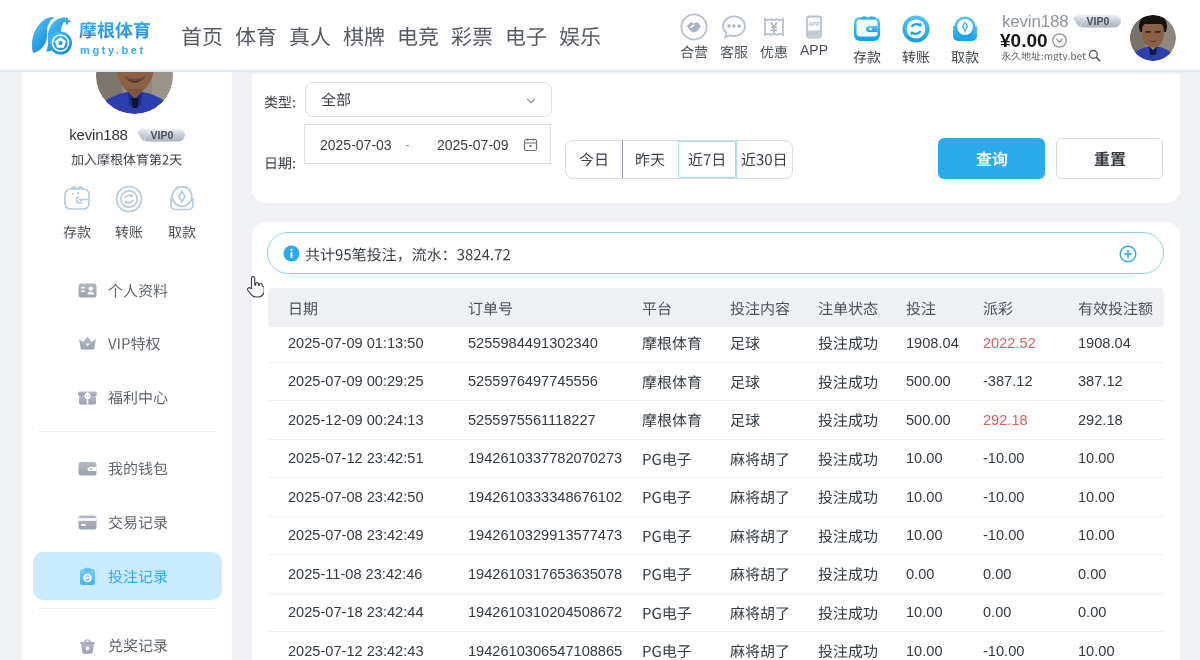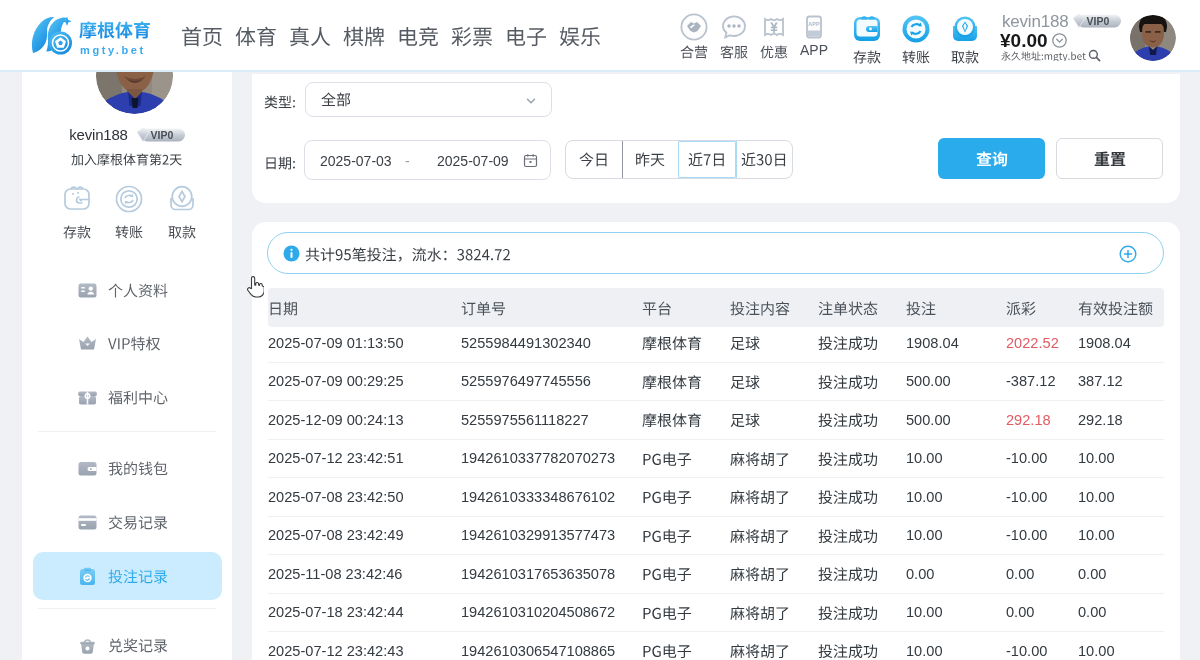--- a/index.html
+++ b/index.html
@@ -34,21 +34,21 @@
 .mi{position:absolute;left:32px;width:160px;height:22px;display:flex;align-items:center;gap:10px}
 .mic{width:21px;height:21px;margin-left:23px}
 #selbg{position:absolute;left:11px;top:480px;width:189px;height:48px;border-radius:10px;background:#cbecfe}
 .sdv{position:absolute;left:16px;width:178px;border-top:1px solid #eef0f3}
 
 #fcard{position:absolute;left:252px;top:74px;width:928px;height:129px;background:#fff;border-radius:0 0 14px 14px;z-index:1}
 .flab{position:absolute;left:12px}
 #sel{position:absolute;left:53px;top:8px;width:247px;height:35px;border:1px solid #dcdfe6;border-radius:8px;background:#fff}
 #sel .zt{position:absolute;left:15px;top:9px}
 #sel svg.ch{position:absolute;right:14px;top:12px}
-#dbox{position:absolute;left:52px;top:66px;width:247px;height:40px;border:1px solid #dcdfe6;border-radius:8px;background:#fff;
+#dbox{position:absolute;left:52px;top:50px;width:247px;height:40px;border:1px solid #dcdfe6;border-radius:0;background:#fff;
  font:14px "Liberation Sans";color:#3a3f45}
 #dbox span{position:absolute;top:12px}
 #dbox svg{position:absolute;right:12px;top:12px}
 #bgrp{position:absolute;left:313px;top:66px;width:228px;height:39px;border:1px solid #d7dae0;border-radius:8px;background:#fff;display:flex}
 .bseg{flex:1;display:flex;align-items:center;justify-content:center;border-left:1px solid #9095a0}
 .bseg:first-child{border-left:none}
 .bseg.on{border:1px solid #a9dcf4;border-radius:1px}
 .bseg.on + .bseg{border-left-color:#a9dcf4}
 #qbtn{position:absolute;left:686px;top:64px;width:107px;height:41px;background:#2aabec;border-radius:6px;
  display:flex;align-items:center;justify-content:center}
@@ -58,21 +58,21 @@
 #tcard{position:absolute;left:252px;top:222px;width:928px;height:438px;background:#fff;border-radius:14px 14px 0 0;z-index:1}
 #ibar{position:absolute;left:15px;top:10px;width:897px;height:42px;border:1px solid #90d2f1;border-radius:21px}
 #ibar .ico{position:absolute;left:15px;top:12px}
 #ibar .txt{position:absolute;left:37px;top:12px}
 #ibar .plus{position:absolute;right:26px;top:12px}
 #thead{position:absolute;left:16px;top:66px;width:896px;height:39px;background:#eef0f4;border-radius:4px}
 #tbody{position:absolute;left:16px;top:102px;width:896px}
 .tr{position:relative;height:38.5px;border-bottom:1px solid #f0f1f4;font:14.6px "Liberation Sans";color:#333a40}
 .td{position:absolute;top:50%;transform:translateY(-50%);white-space:nowrap}
 .th{position:absolute;top:50%;transform:translateY(-50%)}
-.c0{left:0}.c1{left:193px}.c2{left:374px}.c3{left:462px}.c4{left:550px}.c5{left:638px}.c6{left:738px}.c7{left:810px}
+.c0{left:20px}.c1{left:200px}.c2{left:374px}.c3{left:462px}.c4{left:550px}.c5{left:638px}.c6{left:715px}.c7{left:810px}
 #cursor{position:absolute;left:246px;top:275px;z-index:20}
 </style></head>
 <body>
 <svg width="0" height="0" style="position:absolute">
     <defs>
 <linearGradient id="lgt2" x1="0" y1="0" x2="0" y2="1">
         <stop offset="0" stop-color="#3fb2f0"></stop>
         <stop offset="1" stop-color="#1787e2"></stop>
       </linearGradient>
 <path id="z0" d="M243 -312L755 -312L755 -210L243 -210ZM243 -373L243 -472L755 -472L755 -373ZM243 -150L755 -150L755 -44L243 -44ZM228 -815C259 -782 294 -736 313 -702L54 -702L54 -632L456 -632C450 -602 442 -568 433 -539L168 -539L168 80L243 80L243 23L755 23L755 80L833 80L833 -539L512 -539L546 -632L949 -632L949 -702L696 -702C725 -737 757 -779 785 -820L702 -842C681 -800 643 -742 611 -702L345 -702L389 -725C370 -758 331 -808 294 -844ZM1464 -462L1464 -281C1464 -174 1421 -55 1050 19C1066 35 1087 64 1096 80C1485 -4 1541 -143 1541 -280L1541 -462ZM1545 -110C1661 -56 1812 27 1885 83L1932 23C1854 -32 1703 -111 1589 -161ZM1171 -595L1171 -128L1248 -128L1248 -525L1760 -525L1760 -130L1839 -130L1839 -595L1478 -595C1497 -630 1517 -673 1535 -715L1935 -715L1935 -785L1074 -785L1074 -715L1449 -715C1437 -676 1419 -631 1403 -595Z"></path>

